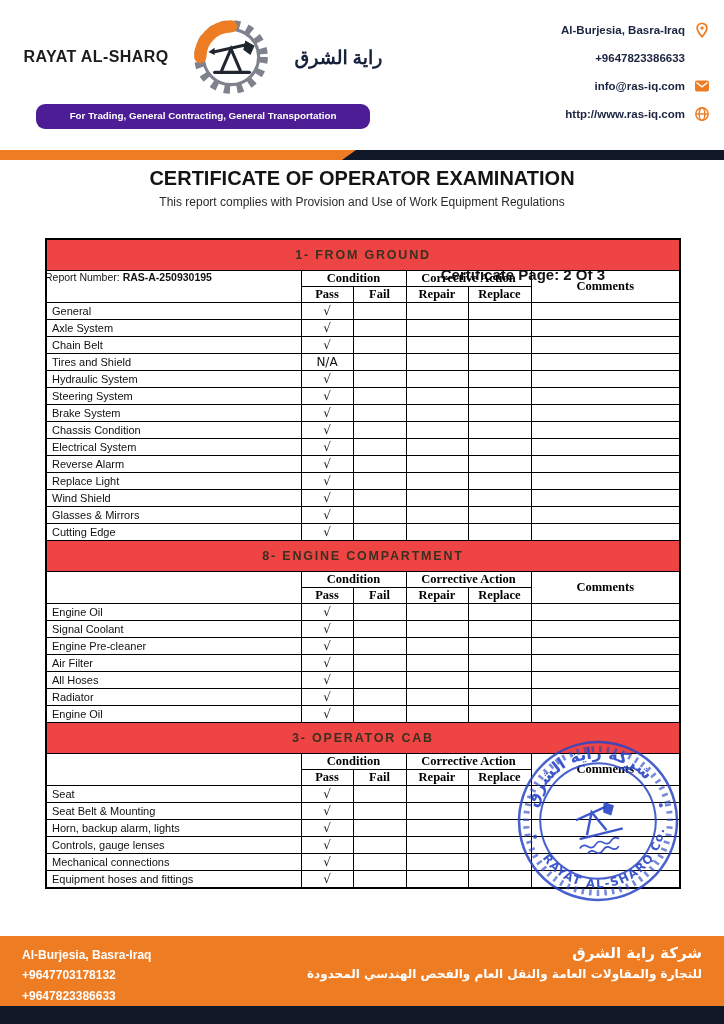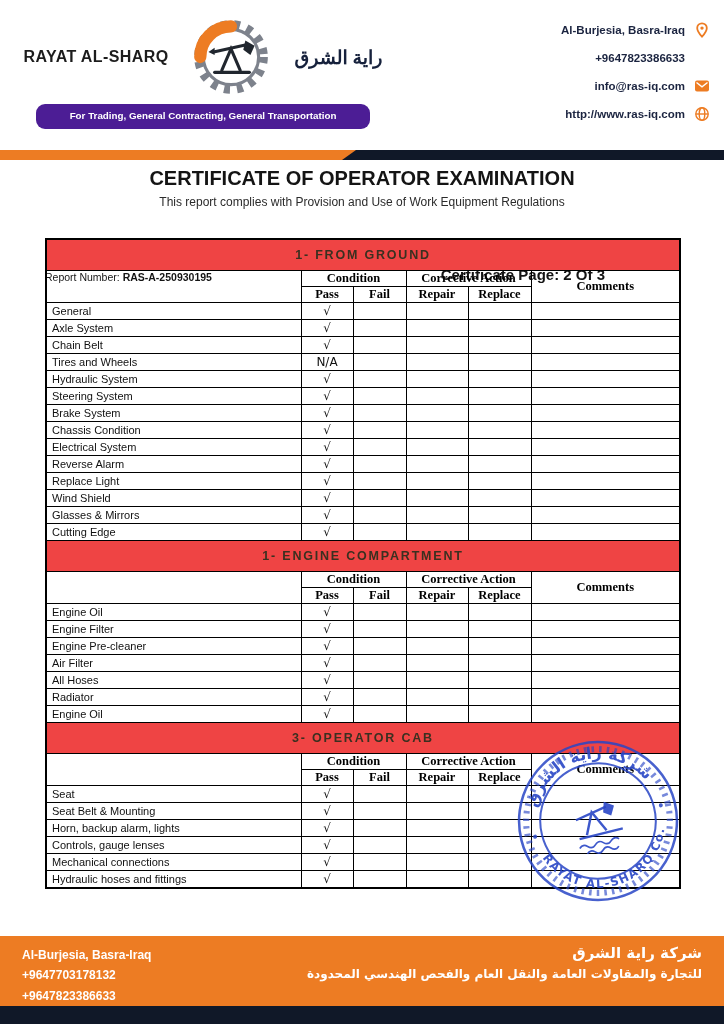--- a/index.html
+++ b/index.html
@@ -190,21 +190,21 @@
         </tr>
         <tr class="data-row">
           <td class="item">Chain Belt</td>
           <td class="mark">√</td>
           <td class="mark"></td>
           <td class="mark"></td>
           <td class="mark"></td>
           <td class="comment"></td>
         </tr>
         <tr class="data-row">
-          <td class="item">Tires and Wheels</td>
+          <td class="item">Tires and Shield</td>
           <td class="mark">N/A</td>
           <td class="mark"></td>
           <td class="mark"></td>
           <td class="mark"></td>
           <td class="comment"></td>
         </tr>
         <tr class="data-row">
           <td class="item">Hydraulic System</td>
           <td class="mark">√</td>
           <td class="mark"></td>
@@ -278,21 +278,21 @@
         </tr>
         <tr class="data-row">
           <td class="item">Cutting Edge</td>
           <td class="mark">√</td>
           <td class="mark"></td>
           <td class="mark"></td>
           <td class="mark"></td>
           <td class="comment"></td>
         </tr>
         <tr class="section-row">
-          <td class="section-title" colspan="6">1-  ENGINE COMPARTMENT</td>
+          <td class="section-title" colspan="6">8-  ENGINE COMPARTMENT</td>
         </tr>
         <tr class="head-row">
           <td class="hd" rowspan="2"></td>
           <td class="hd" colspan="2">Condition</td>
           <td class="hd" colspan="2">Corrective Action</td>
           <td class="hd" rowspan="2">Comments</td>
         </tr>
         <tr class="head-row">
           <td class="hd">Pass</td>
           <td class="hd">Fail</td>
@@ -301,21 +301,21 @@
         </tr>
         <tr class="data-row">
           <td class="item">Engine Oil</td>
           <td class="mark">√</td>
           <td class="mark"></td>
           <td class="mark"></td>
           <td class="mark"></td>
           <td class="comment"></td>
         </tr>
         <tr class="data-row">
-          <td class="item">Engine Filter</td>
+          <td class="item">Signal Coolant</td>
           <td class="mark">√</td>
           <td class="mark"></td>
           <td class="mark"></td>
           <td class="mark"></td>
           <td class="comment"></td>
         </tr>
         <tr class="data-row">
           <td class="item">Engine Pre-cleaner</td>
           <td class="mark">√</td>
           <td class="mark"></td>
@@ -404,21 +404,21 @@
         </tr>
         <tr class="data-row">
           <td class="item">Mechanical connections</td>
           <td class="mark">√</td>
           <td class="mark"></td>
           <td class="mark"></td>
           <td class="mark"></td>
           <td class="comment"></td>
         </tr>
         <tr class="data-row">
-          <td class="item">Hydraulic hoses and fittings</td>
+          <td class="item">Equipment hoses and fittings</td>
           <td class="mark">√</td>
           <td class="mark"></td>
           <td class="mark"></td>
           <td class="mark"></td>
           <td class="comment"></td>
         </tr>
       </tbody>
   </table>
 
   <div class="stamp">

